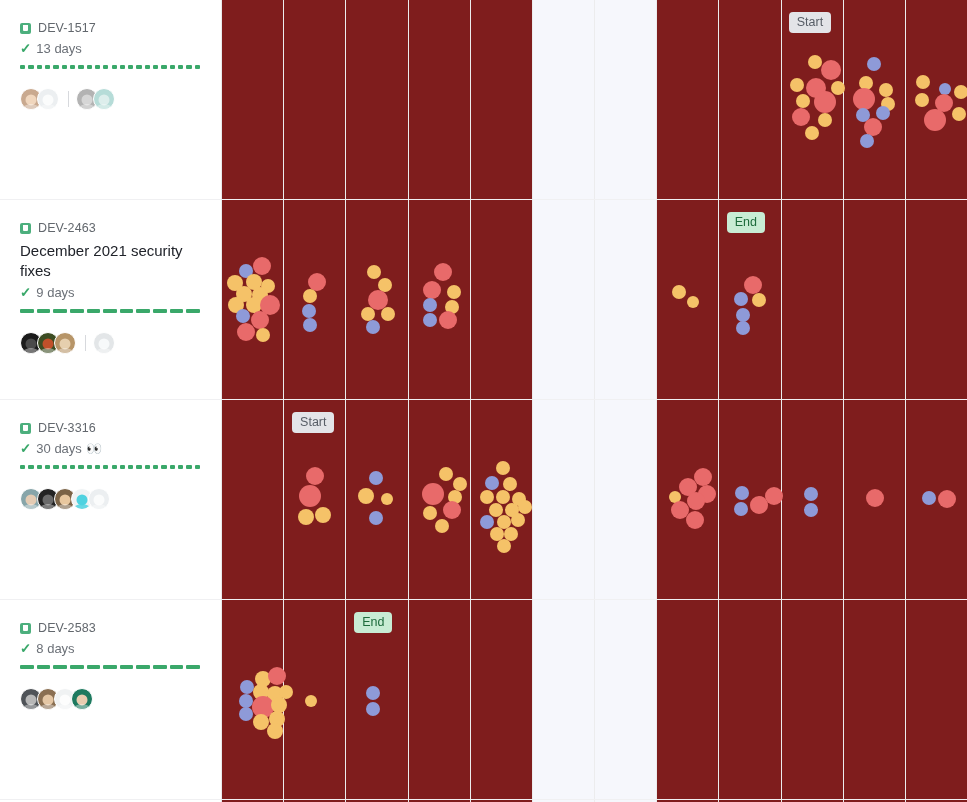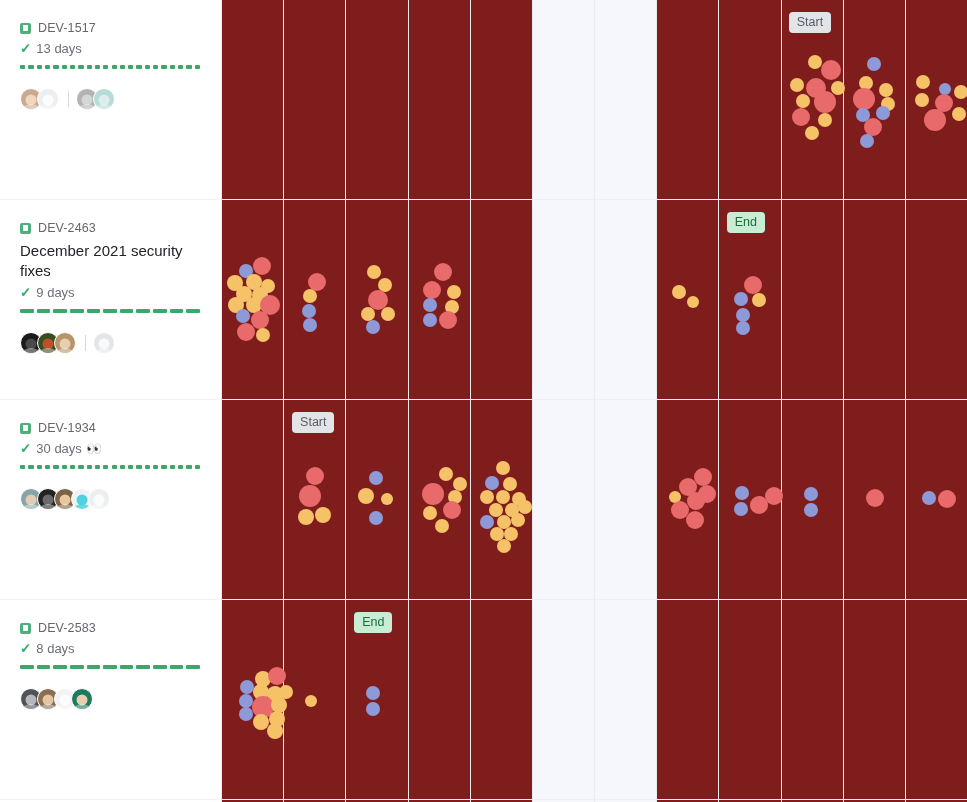--- a/index.html
+++ b/index.html
@@ -287,21 +287,21 @@
         <span class="avatar gap-before" style="background:#e3e6e8">
             <span class="head" style="background:#f7f9fa"></span>
             <span class="body"></span>
           </span>
       </div>
     </div>
 
     <div class="issue-row">
       <div class="issue-key-line">
         <span class="key-icon"></span>
-        <span class="key-text">DEV-1934</span>
+        <span class="key-text">DEV-3316</span>
       </div>
       <div class="issue-days">
         <span class="check">✓</span>
         <span>30 days</span>
         <span class="emoji-eyes">👀</span>
       </div>
       <div class="dash-bar" style="position: relative;">
           <span style="position:absolute;left:0.00px;top:0;width:5.32px;height:4px;background:#3aa86a;border-radius:1px;"></span>
           <span style="position:absolute;left:8.32px;top:0;width:5.32px;height:4px;background:#3aa86a;border-radius:1px;"></span>
           <span style="position:absolute;left:16.64px;top:0;width:5.32px;height:4px;background:#3aa86a;border-radius:1px;"></span>

